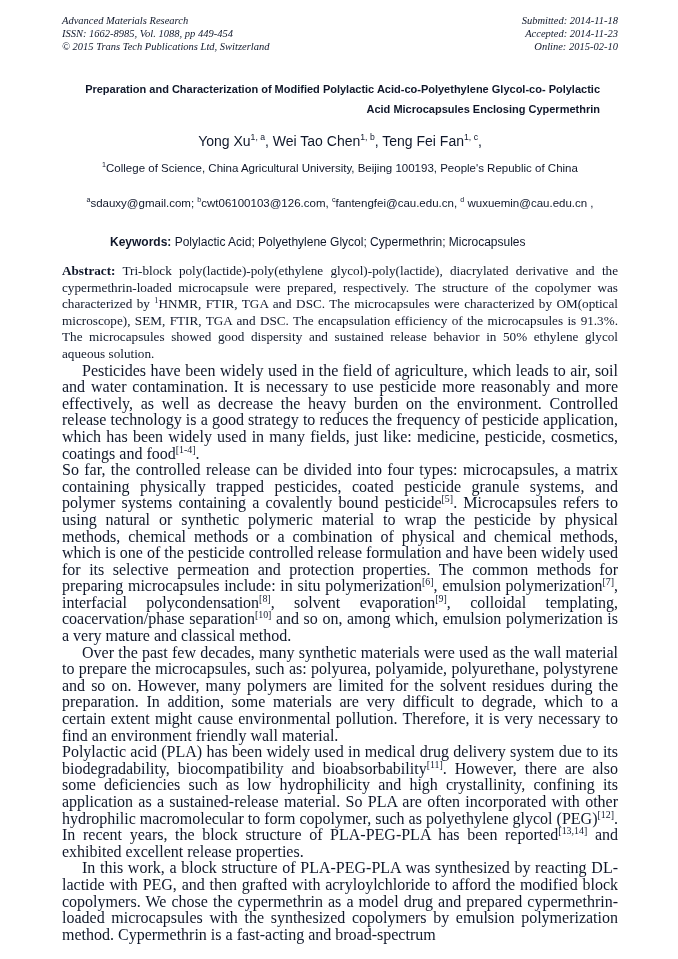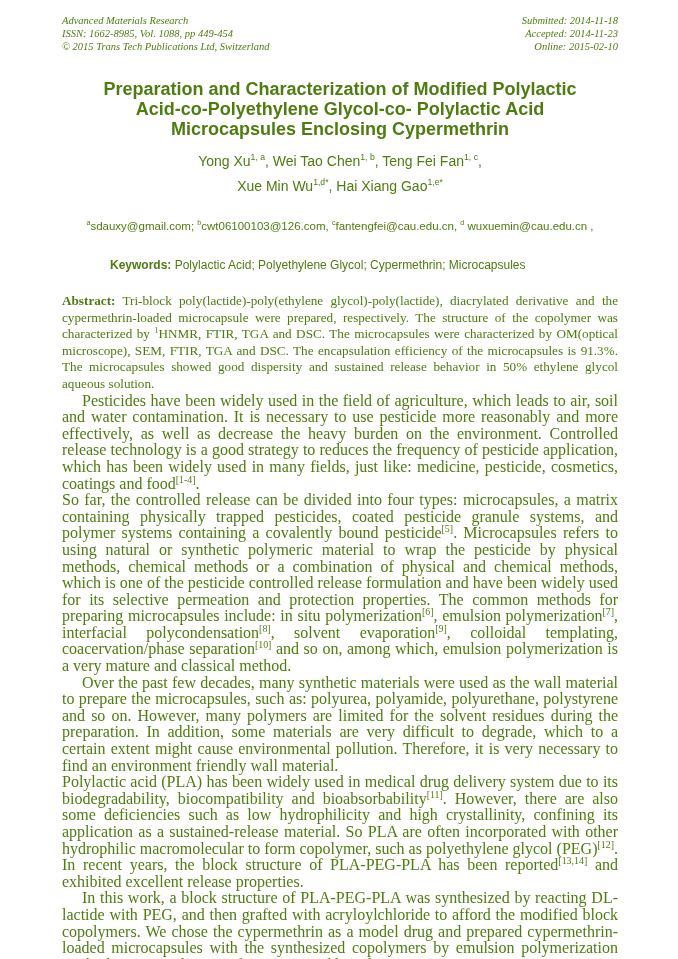--- a/index.html
+++ b/index.html
@@ -2,39 +2,39 @@
 <html><head>
 <meta charset="utf-8">
 <style>
   * { margin: 0; padding: 0; box-sizing: border-box; }
   html, body { background: #ffffff; }
   .page {
     position: relative;
     width: 678px;
     height: 959px;
     background: #ffffff;
-    color: #4d7c0f;
+    color: #0f172a;
     padding: 14px 60px 20px 62px;
     font-family: "Liberation Serif", serif;
     overflow: hidden;
   }
   .pub-header {
     display: flex;
     justify-content: space-between;
     font-style: italic;
     font-size: 10.5px;
     line-height: 13px;
   }
   .pub-header .pub-right { text-align: right; margin-left: 31px; }
   .paper-title {
     font-family: "Liberation Sans", sans-serif;
     font-weight: bold;
-    font-size: 18px;
+    font-size: 11px;
     line-height: 20px;
-    text-align: center;
+    text-align: right;
     max-width: 520px;
     margin: 26px auto 0 auto;
   }
   .authors {
     margin-top: 10px;
     text-align: center;
     font-family: "Liberation Sans", sans-serif;
     font-size: 14px;
     line-height: 25px;
   }
@@ -53,21 +53,21 @@
     line-height: 15px;
   }
   .keywords {
     margin-top: 24px;
     font-family: "Liberation Sans", sans-serif;
     font-size: 12px;
     line-height: 15px;
   }
   .keywords .label { font-weight: bold; padding-left: 48px; }
   .abstract {
-    margin-top: 20px;
+    margin-top: 13px;
     font-size: 13.2px;
     line-height: 16.6px;
     text-align: justify;
   }
   .abstract .label { font-weight: bold; }
   .section-heading {
     margin-top: 26px;
     margin-bottom: 10px;
     font-size: 13.2px;
     font-weight: bold;
@@ -95,23 +95,23 @@
       <div>Submitted: 2014-11-18</div>
       <div>Accepted: 2014-11-23</div>
       <div>Online: 2015-02-10</div>
     </div>
   </header>
 
   <h1 class="paper-title">Preparation and Characterization of Modified Polylactic Acid-co-Polyethylene Glycol-co- Polylactic Acid Microcapsules Enclosing Cypermethrin</h1>
 
   <div class="authors">
     <p>Yong Xu<sup>1, a</sup>, Wei Tao Chen<sup>1, b</sup>, Teng Fei Fan<sup>1, c</sup>,</p>
-    <p>Xue Min Wu<sup>1,d*</sup>, Hai Xiang Gao<sup>1,e*</sup></p>
   </div>
 
+  <p class="affiliation"><sup>1</sup>College of Science, China Agricultural University, Beijing 100193, People's Republic of China</p>
 
   <div class="emails">
     <p><sup>a</sup>sdauxy@gmail.com; <sup>b</sup>cwt06100103@126.com, <sup>c</sup>fantengfei@cau.edu.cn, <sup>d</sup> wuxuemin@cau.edu.cn ,</p>
   </div>
 
   <p class="keywords"><span class="label">Keywords:</span><span> Polylactic Acid; Polyethylene Glycol; Cypermethrin; Microcapsules</span></p>
 
   <p class="abstract"><span class="label">Abstract:</span><span> Tri-block poly(lactide)-poly(ethylene glycol)-poly(lactide), diacrylated derivative and the cypermethrin-loaded microcapsule were prepared, respectively. The structure of the copolymer was characterized by <sup>1</sup>HNMR, FTIR, TGA and DSC. The microcapsules were characterized by OM(optical microscope), SEM, FTIR, TGA and DSC. The encapsulation efficiency of the microcapsules is 91.3%. The microcapsules showed good dispersity and sustained release behavior in 50% ethylene glycol aqueous solution.</span></p>
 
 

